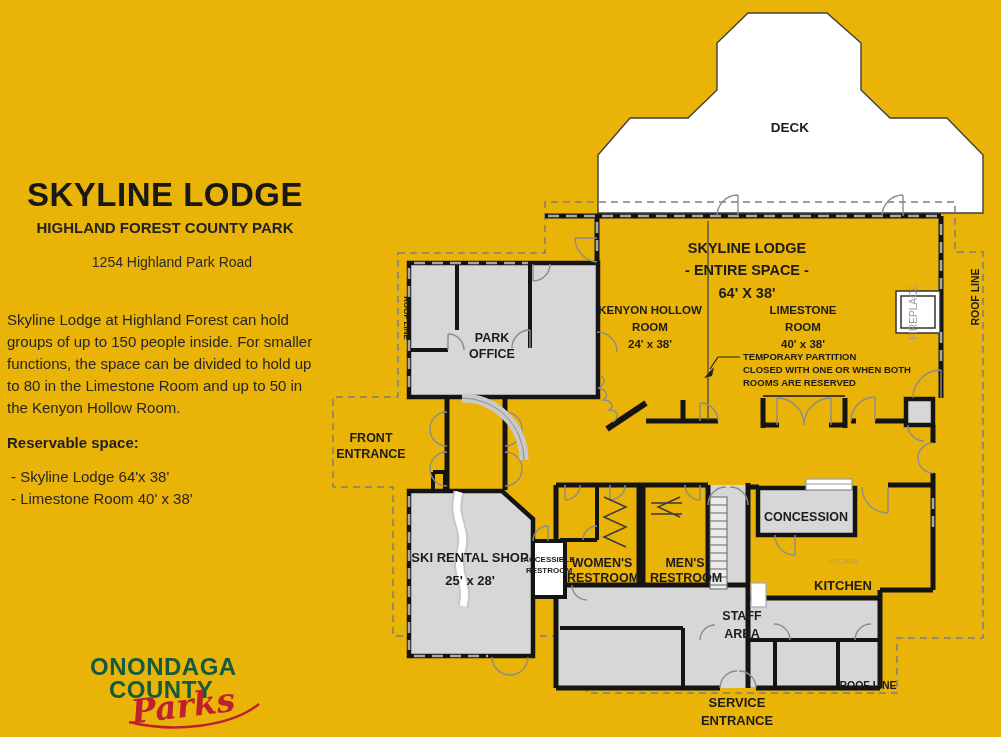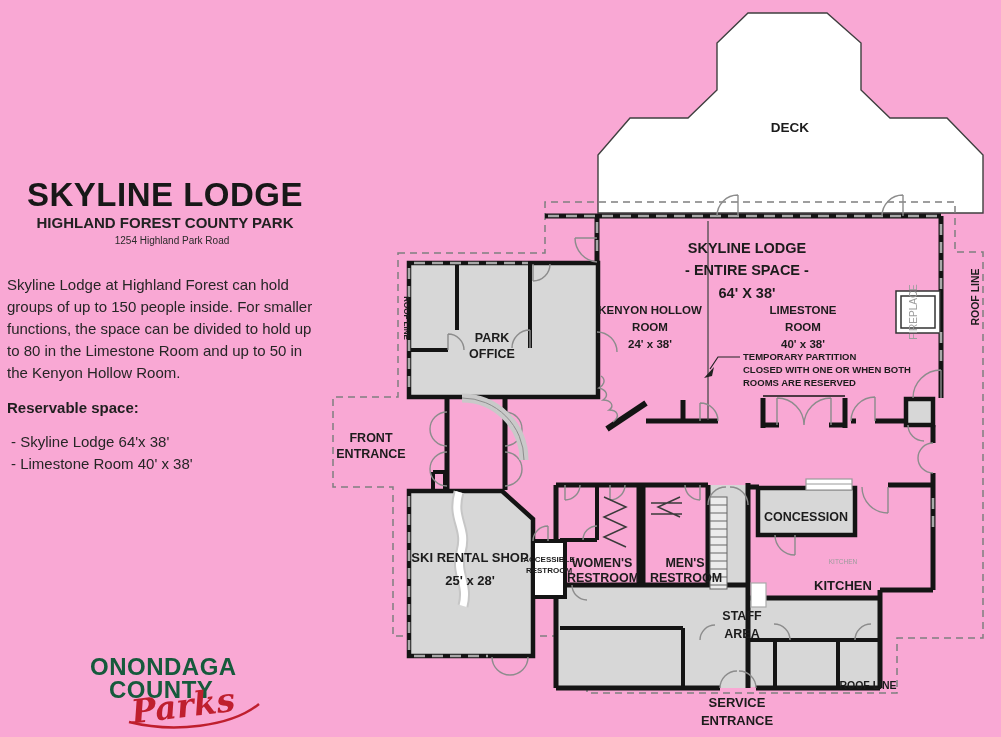--- a/index.html
+++ b/index.html
@@ -1,22 +1,22 @@
 <!DOCTYPE html>
 <html><head>
 <meta charset="utf-8">
 <style>
   html,body{margin:0;padding:0;background:#ffffff;width:1001px;height:737px;overflow:hidden;
     font-family:"Liberation Sans",sans-serif;color:#1f1f1f;}
-  .stage{position:relative;width:1001px;height:737px;background:#f9a8d4;}
+  .stage{position:relative;width:1001px;height:737px;background:#eab308;}
   .left-panel{position:absolute;left:0;top:176px;width:330px;}
   .lp-title{font-size:33px;font-weight:800;letter-spacing:.5px;text-align:center;color:#181818;}
-  .lp-park{font-size:15px;font-weight:700;text-align:center;color:#222;}
-  .lp-addr{font-size:10px;text-align:center;margin-top:2px;color:#2a2a2a;line-height:16px;padding-left:14px;}
-  .lp-desc{font-size:15px;line-height:22px;margin:25px 0 0 7px;width:318px;color:#262626;}
+  .lp-park{font-size:15px;font-weight:700;text-align:center;margin-top:5px;color:#222;}
+  .lp-addr{font-size:14px;text-align:center;margin-top:18px;color:#2a2a2a;line-height:16px;padding-left:14px;}
+  .lp-desc{font-size:15px;line-height:22px;margin:39px 0 0 7px;width:318px;color:#262626;}
   .lp-res{font-size:15px;font-weight:700;margin:15px 0 0 7px;color:#1f1f1f;}
   .lp-list{font-size:15px;line-height:22px;margin:15px 0 0 11px;color:#262626;}
   .logo{position:absolute;left:83px;top:650px;}
   svg text{font-family:"Liberation Sans",sans-serif;}
   .plan-svg{position:absolute;left:0;top:0;}
   .lbl{font-weight:700;fill:#1c1c1c;text-anchor:middle;}
   .lbl-s{font-weight:700;fill:#1c1c1c;text-anchor:start;}
   .lbl-gray{fill:#9c9c9c;text-anchor:middle;font-weight:400;}
 </style>
 </head>

